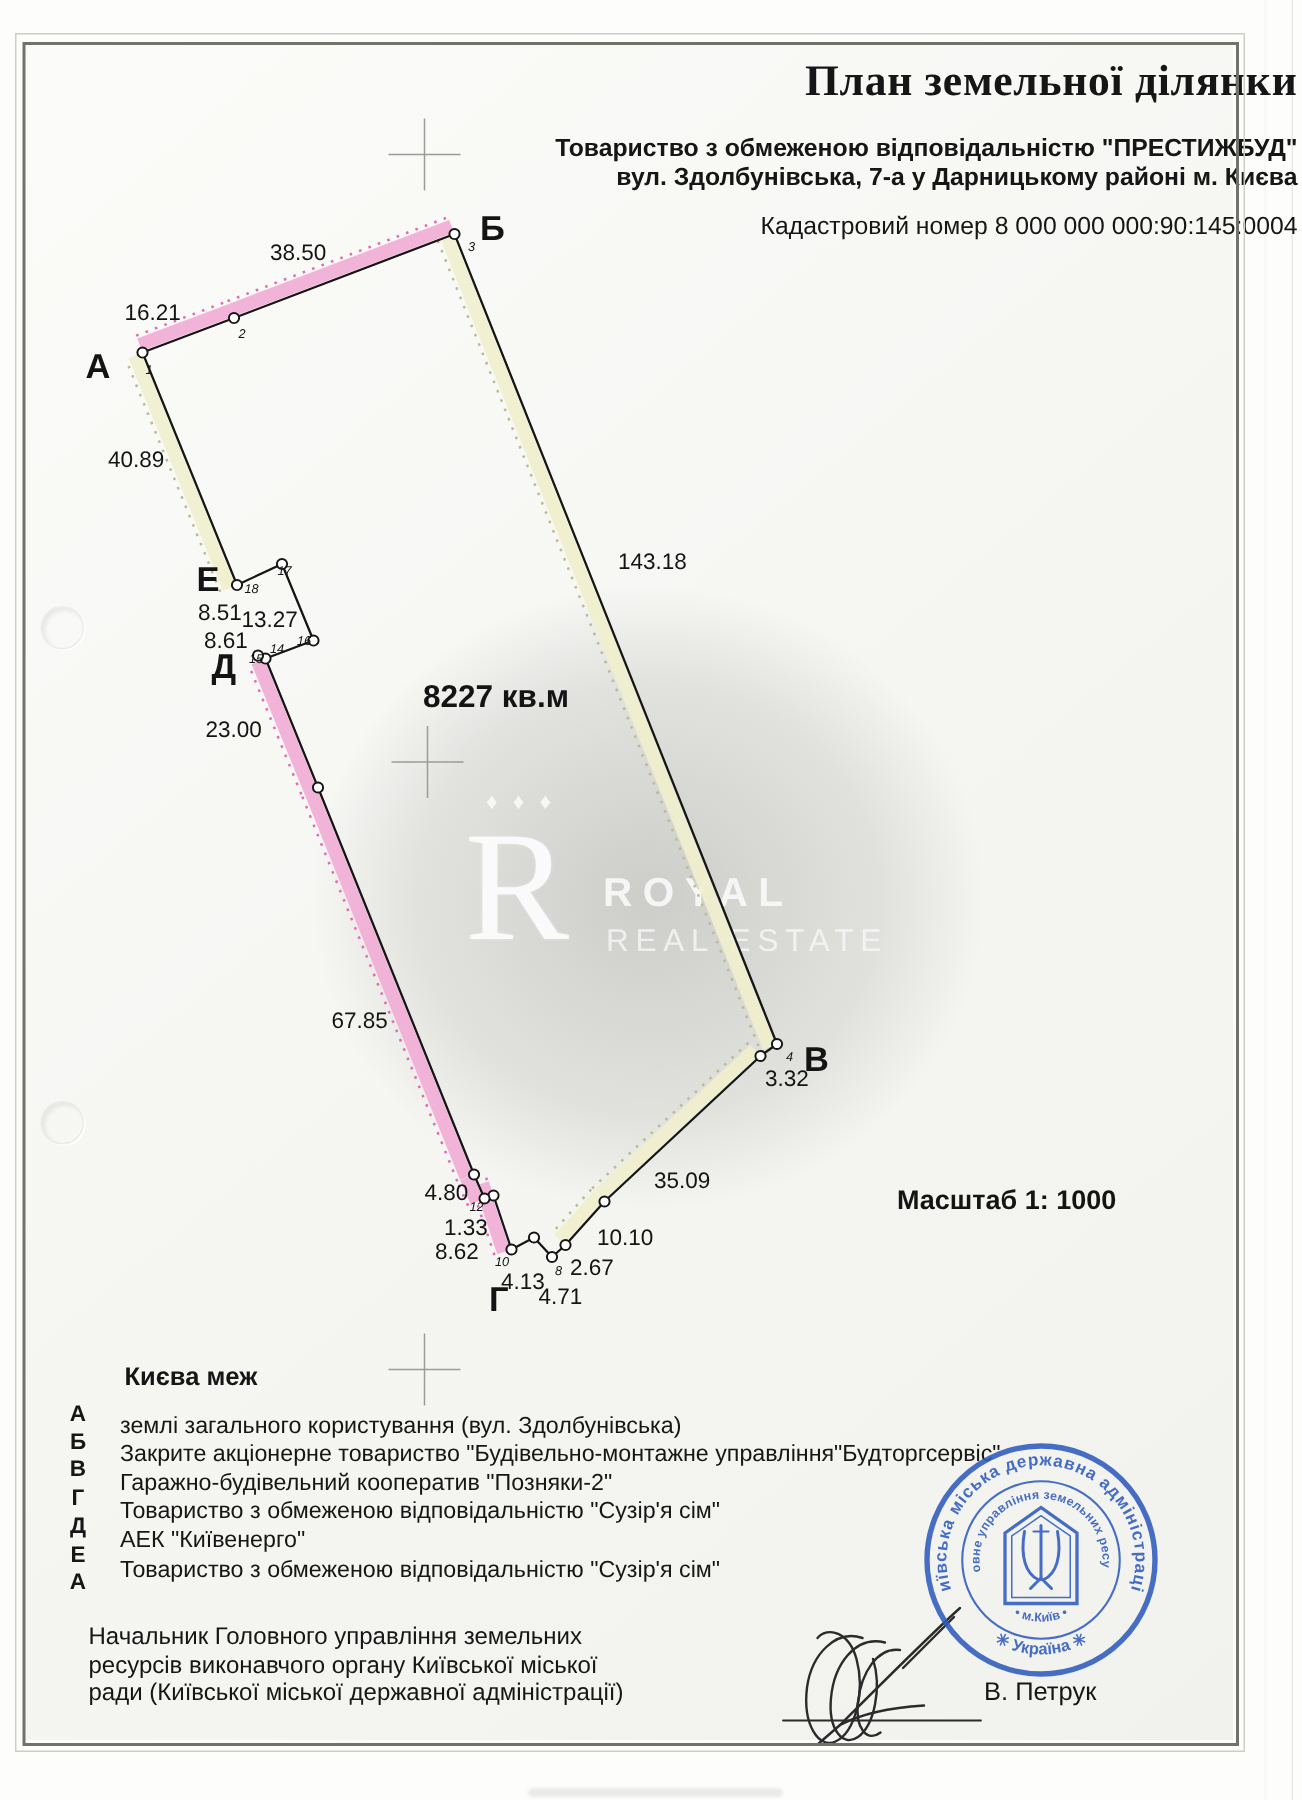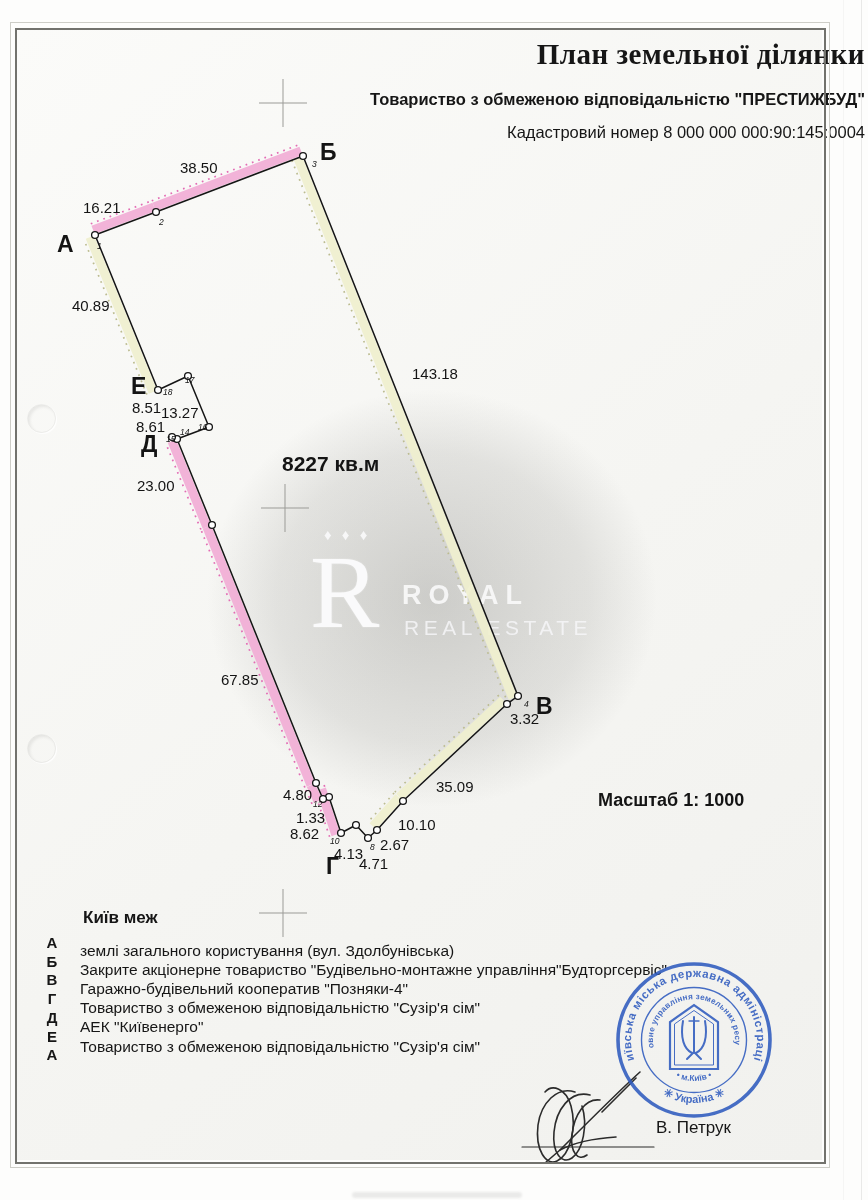--- a/index.html
+++ b/index.html
@@ -146,42 +146,48 @@
       <text x="198" y="430" font-size="8.5" font-weight="400" fill="#141414" font-family="Liberation Sans, sans-serif" font-style="italic">16</text>
       <text x="185" y="383" font-size="8.5" font-weight="400" fill="#141414" font-family="Liberation Sans, sans-serif" font-style="italic">17</text>
       <text x="163" y="395" font-size="8.5" font-weight="400" fill="#141414" font-family="Liberation Sans, sans-serif" font-style="italic">18</text>
       <text x="282" y="471" font-size="21" font-weight="600" fill="#141414" font-family="Liberation Sans, sans-serif">8227 кв.м</text>
       <text x="598" y="806" font-size="18" font-weight="600" fill="#141414" font-family="Liberation Sans, sans-serif">Масштаб 1: 1000</text>
     </svg>
 
   <div class="header">
     <div class="title">План земельної ділянки</div>
     <div class="sub">Товариство з обмеженою відповідальністю "ПРЕСТИЖБУД"</div>
+    <div class="sub" style="margin-top:0;">вул. Здолбунівська, 7-а у Дарницькому районі м. Києва</div>
     <div class="cad">Кадастровий номер 8 000 000 000:90:145:0004</div>
   </div>
 
-  <div class="legend-title">Київ меж</div>
+  <div class="legend-title">Києва меж</div>
   <div id="legend-letters">
       <div class="legend-letter" style="top: 934px;">А</div>
       <div class="legend-letter" style="top: 952.7px;">Б</div>
       <div class="legend-letter" style="top: 971.4px;">В</div>
       <div class="legend-letter" style="top: 990.1px;">Г</div>
       <div class="legend-letter" style="top: 1008.8px;">Д</div>
       <div class="legend-letter" style="top: 1027.5px;">Е</div>
       <div class="legend-letter" style="top: 1046.2px;">А</div>
     </div>
   <div id="legend-items">
       <div class="legend-item" style="top: 942px;">землі загального користування (вул. Здолбунівська)</div>
       <div class="legend-item" style="top: 961.1px;">Закрите акціонерне товариство "Будівельно-монтажне управління"Будторгсервіс"</div>
-      <div class="legend-item" style="top: 980.2px;">Гаражно-будівельний кооператив "Позняки-4"</div>
+      <div class="legend-item" style="top: 980.2px;">Гаражно-будівельний кооператив "Позняки-2"</div>
       <div class="legend-item" style="top: 999.3px;">Товариство з обмеженою відповідальністю "Сузір'я сім"</div>
       <div class="legend-item" style="top: 1018.4px;">АЕК "Київенерго"</div>
       <div class="legend-item" style="top: 1037.5px;">Товариство з обмеженою відповідальністю "Сузір'я сім"</div>
     </div>
 
+  <div class="officials">
+    <div>Начальник Головного управління земельних</div>
+    <div>ресурсів виконавчого органу Київської міської</div>
+    <div>ради (Київської міської державної адміністрації)</div>
+  </div>
   <div class="sign-name">В. Петрук</div>
 
   <svg width="868" height="1200" viewBox="0 0 868 1200">
     <g fill="none" stroke="#2b2b2b" stroke-width="1.6" stroke-linecap="round">
       <path d="M575,1092 C557,1086 541,1103 538,1125 C535,1150 546,1166 557,1161 C570,1155 577,1128 571,1106 C566,1088 552,1084 545,1092"></path>
       <path d="M590,1095 C570,1090 556,1110 554,1132 C552,1153 562,1165 572,1158 C583,1150 588,1125 582,1106"></path>
       <path d="M600,1100 C585,1098 574,1115 572,1135 C570,1152 578,1162 587,1155"></path>
       <path d="M640,1072 C620,1090 585,1125 560,1150 L545,1163"></path>
       <path d="M636,1078 L602,1112"></path>
       <path d="M560,1150 C577,1141 600,1138 616,1137"></path>

